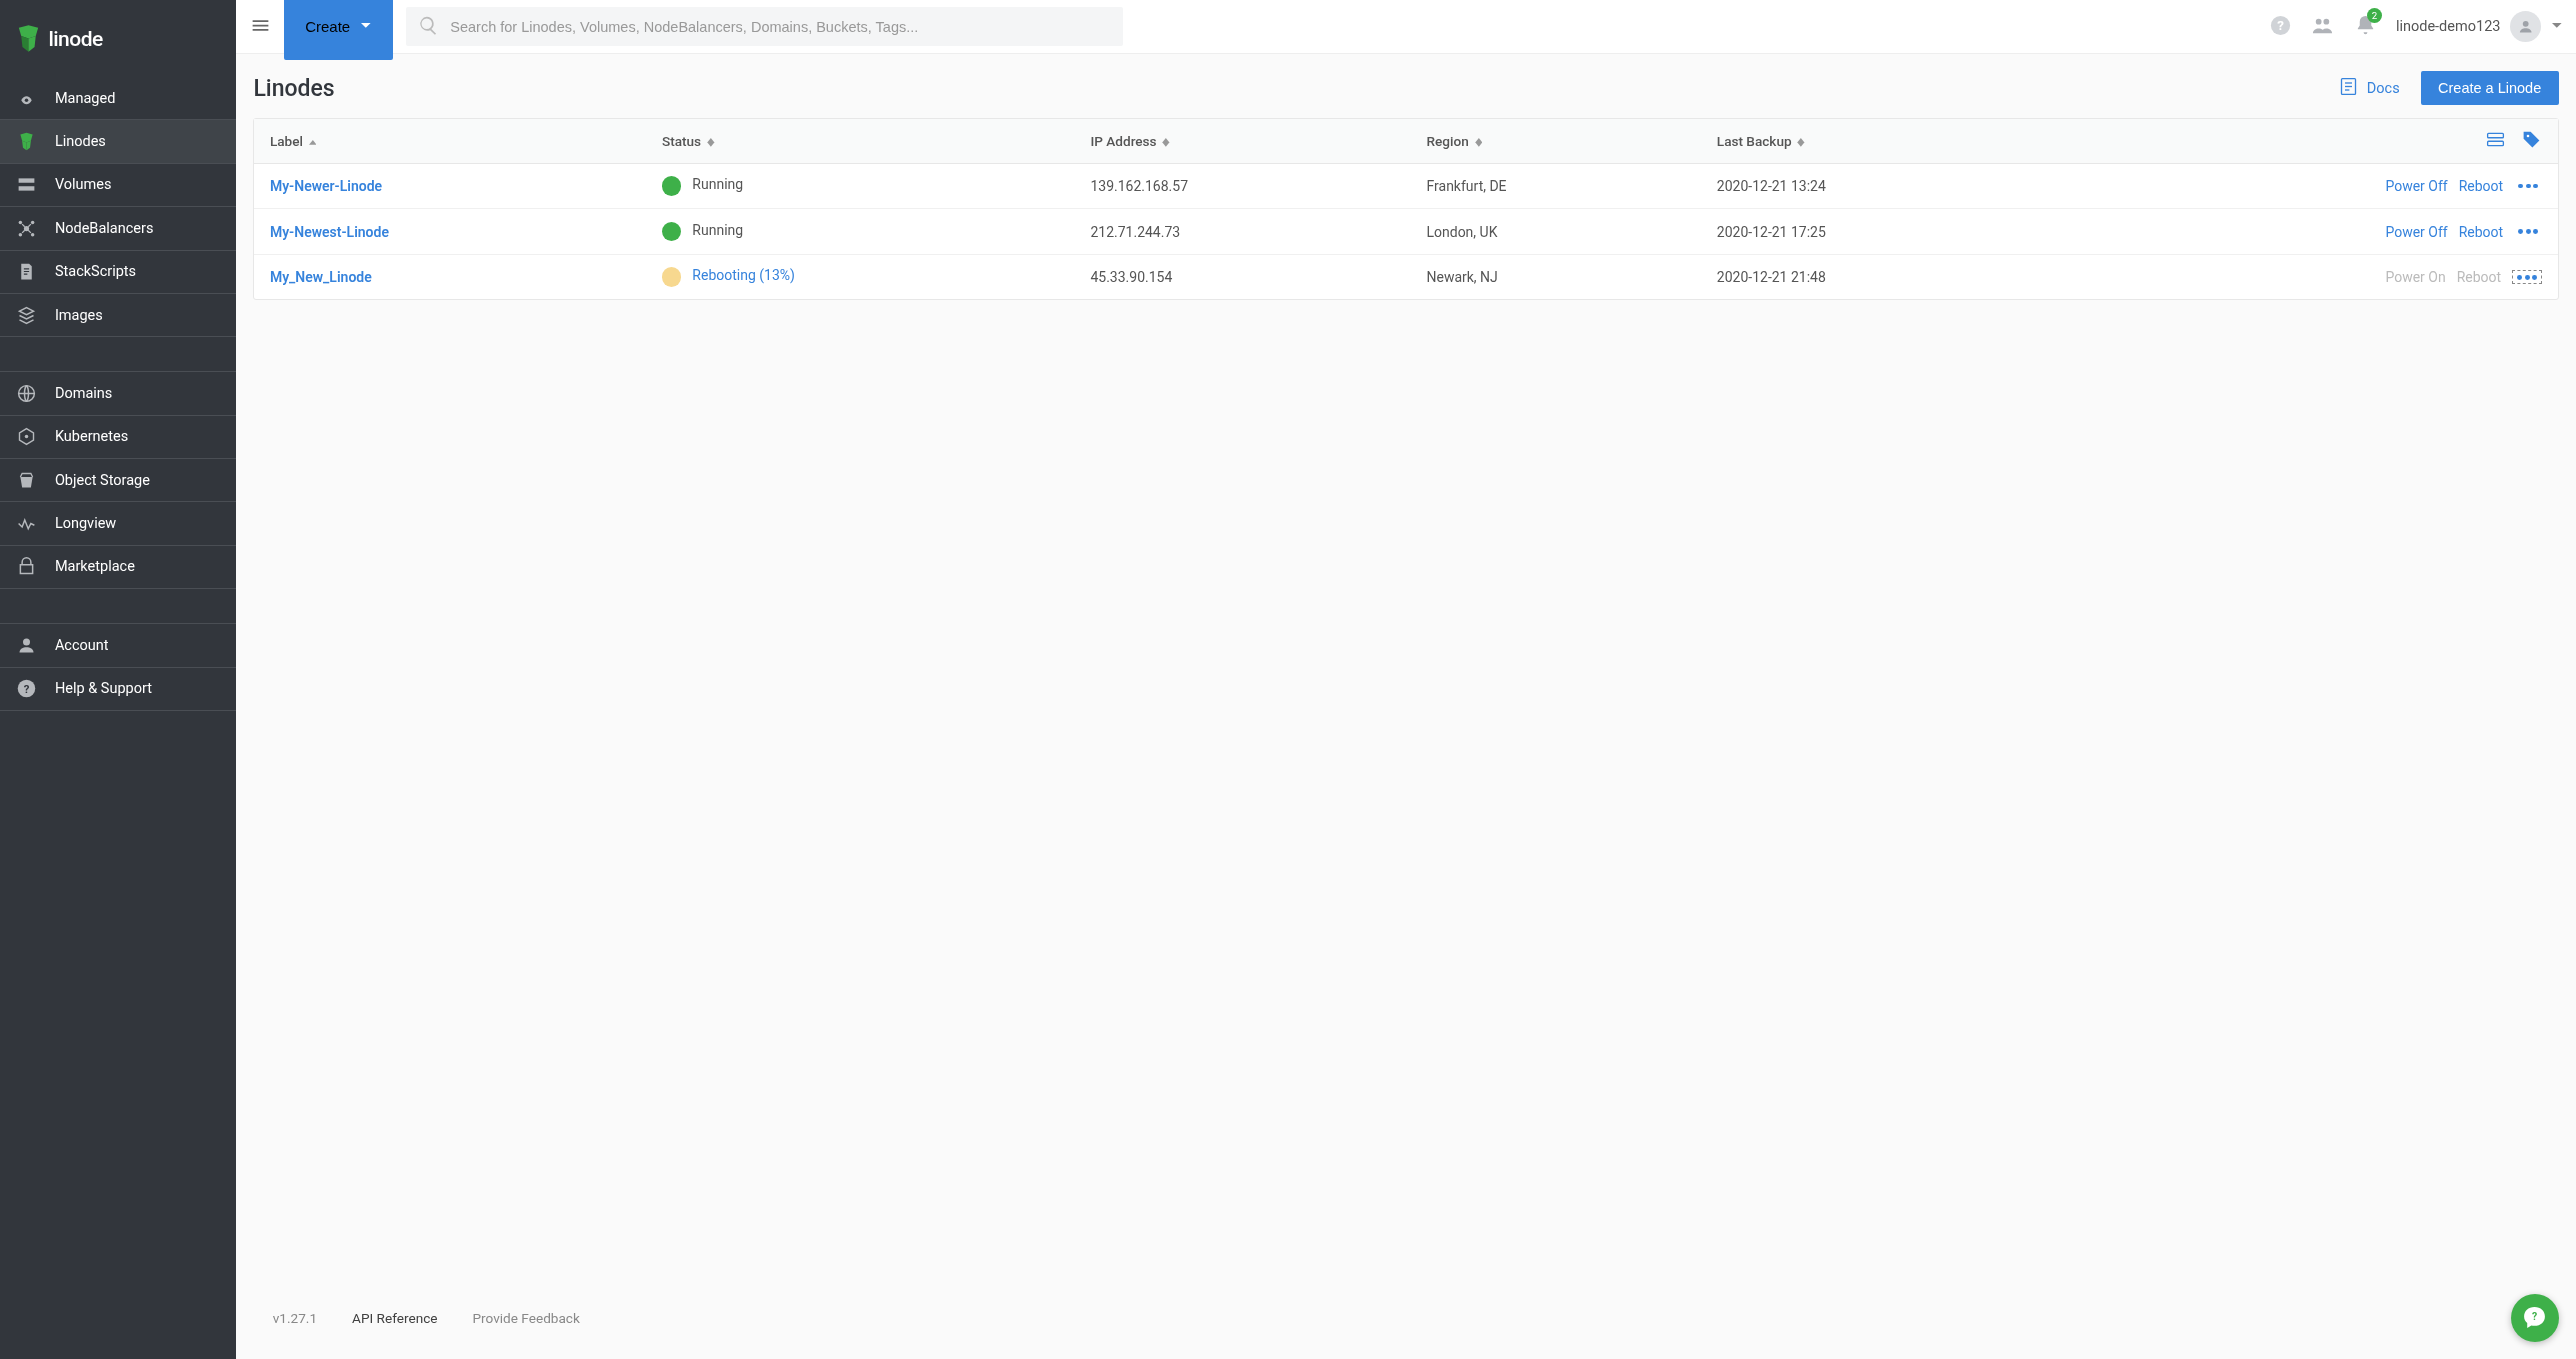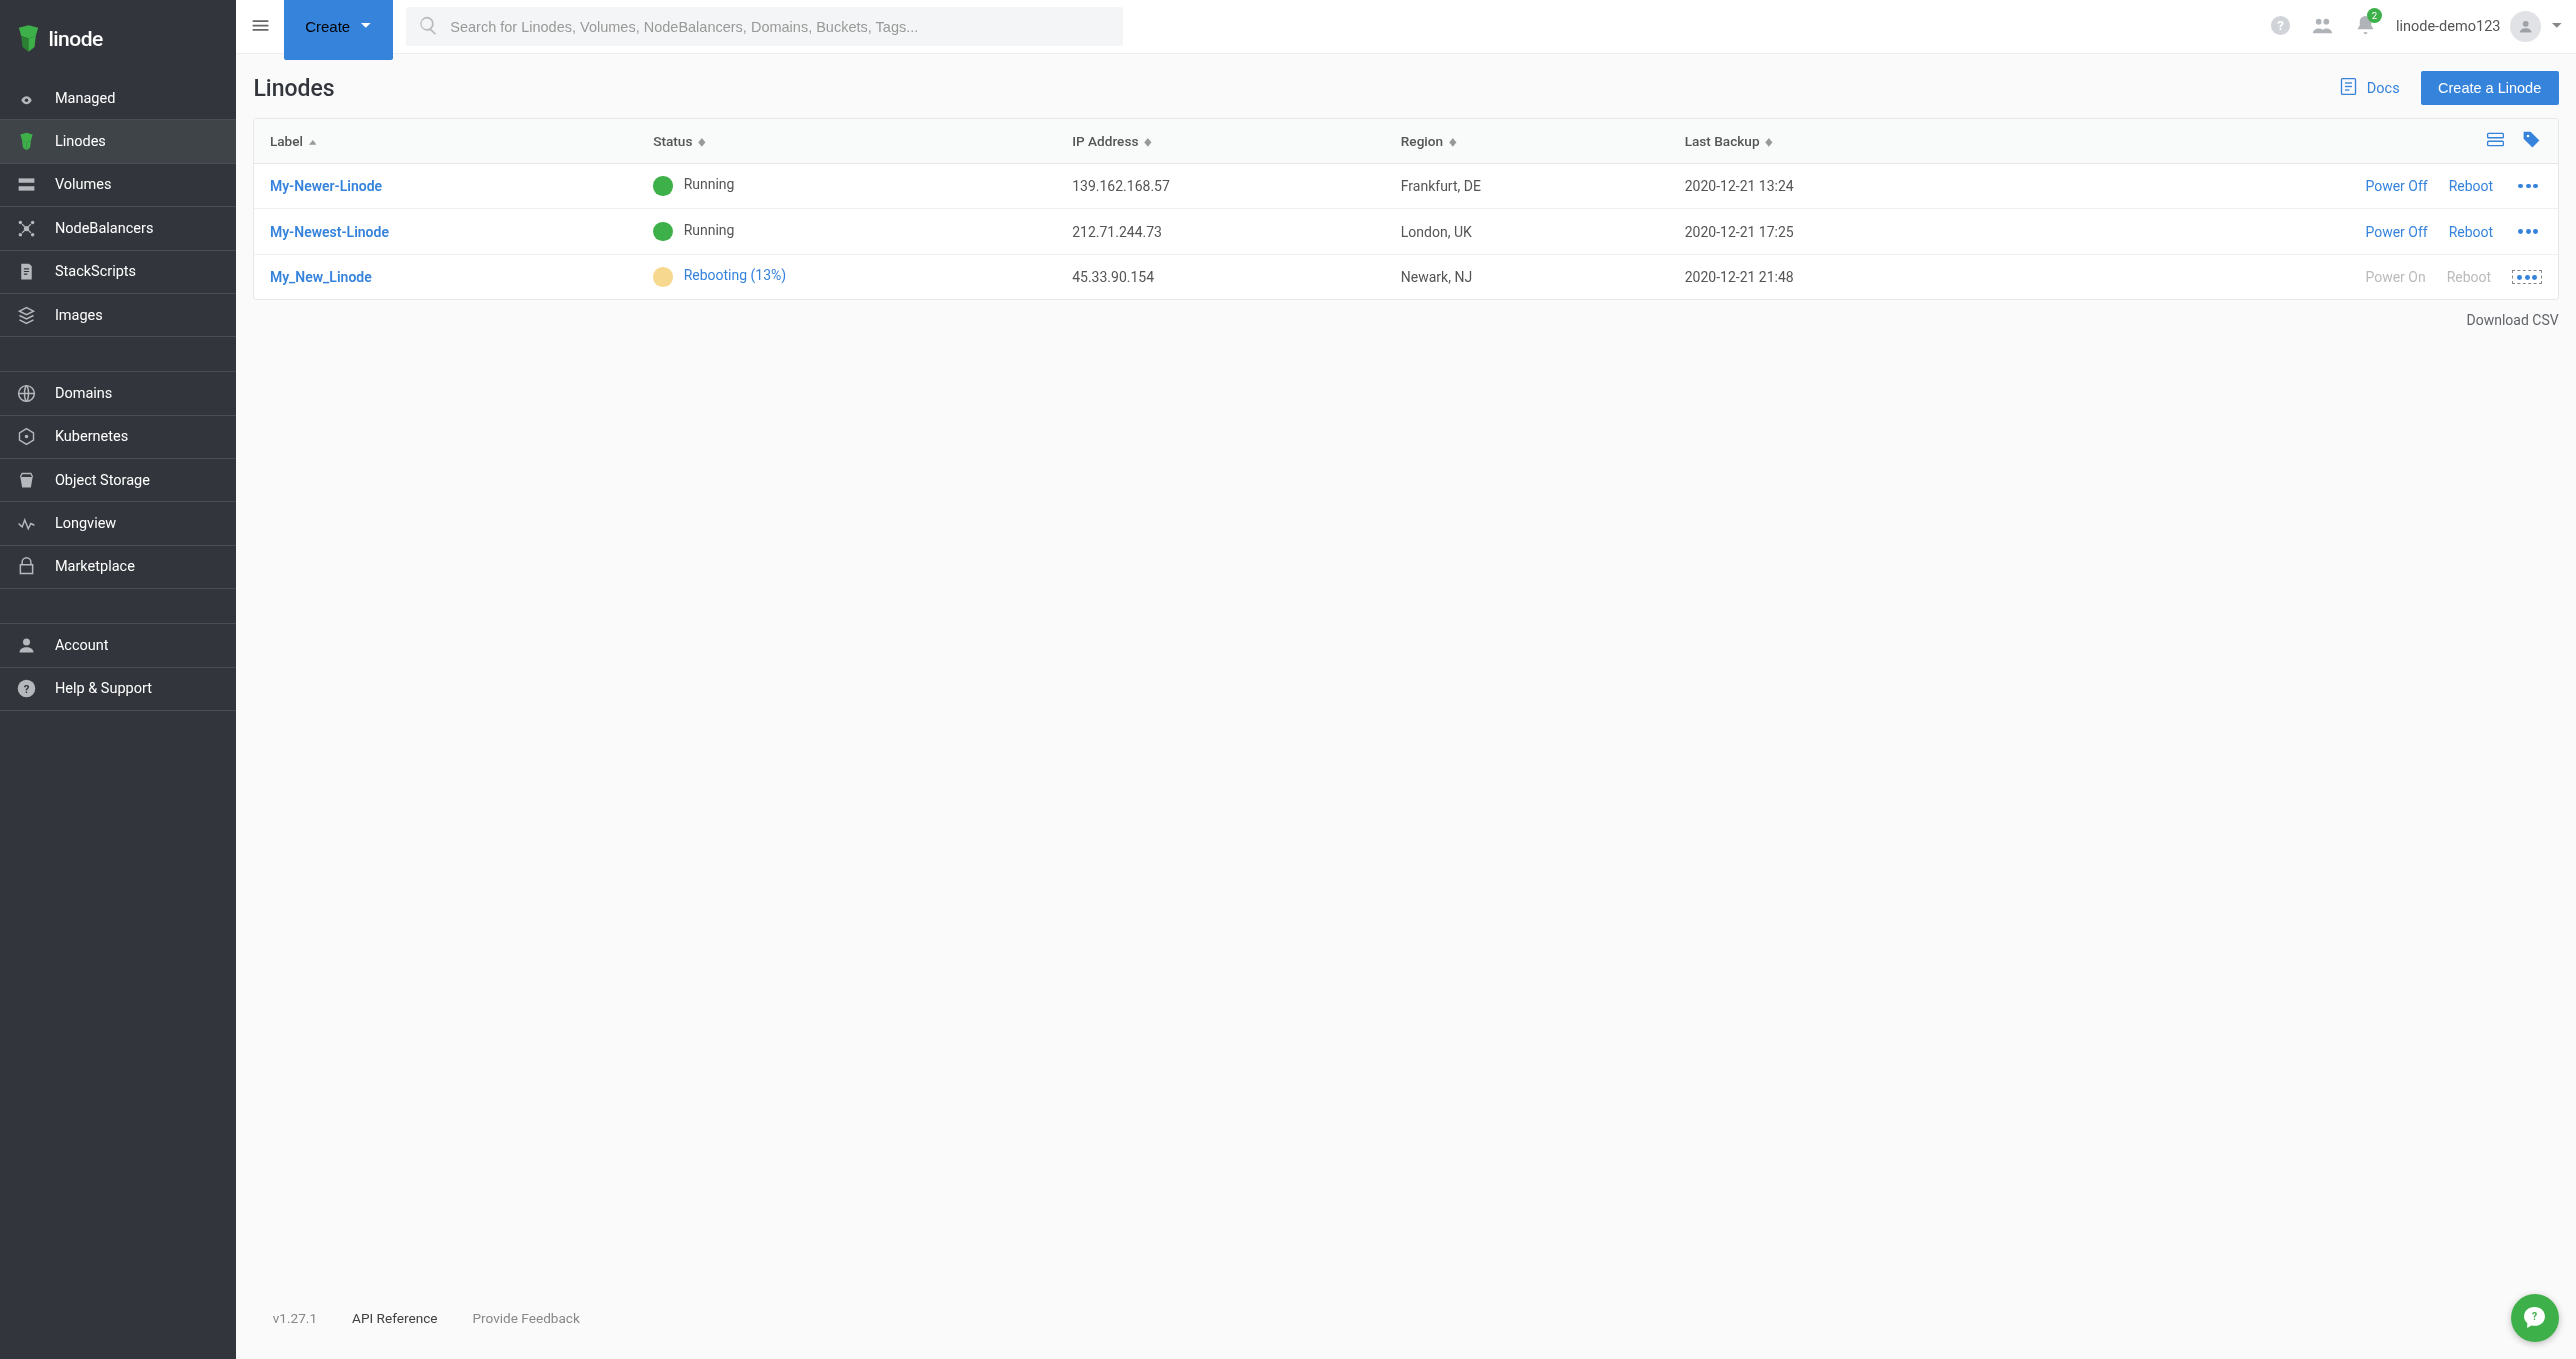--- a/index.html
+++ b/index.html
@@ -144,21 +144,21 @@
   font-size: 14px;
   color: #555;
 }
 .table tr:last-child td { border-bottom: none; }
 .linode-link { color: #3683dc; font-weight: 600; text-decoration: none; }
 .status-cell { display: flex; align-items: flex-start; gap: 11px; }
 .status-dot { width: 19.4px; height: 19.4px; border-radius: 50%; }
 .status-dot.running { background: #3eb049; }
 .status-dot.rebooting { background: #f7d88f; }
 .status-text.rebooting { color: #3683dc; }
-.row-actions { display: flex; align-items: center; justify-content: flex-end; gap: 21px; }
+.row-actions { display: flex; align-items: center; justify-content: flex-end; gap: 11px; }
 .action-link { color: #3683dc; text-decoration: none; }
 .action-link.disabled { color: #bbb; cursor: default; }
 .kebab { display: flex; gap: 2.9px; padding: 3.9px; cursor: pointer; }
 .kebab.boxed { border: 1px dashed #888; }
 .kebab span { width: 4.8px; height: 4.8px; border-radius: 50%; background: #3683dc; }
 .th-icons { text-align: right !important; }
 .th-icons .view-icon { display: inline-flex; margin-left: 11.6px; }
 .th-icons .view-icon svg { width: 21px; height: 21px; fill: none; stroke: #3683dc; stroke-width: 1.5; }
 .th-icons .view-icon.tag svg { fill: #3683dc; stroke: none; }
 .download-csv { text-align: right; margin-top: 11.6px; color: #606469; font-size: 14px; }
@@ -522,21 +522,20 @@
                       <span></span>
                       <span></span>
                       <span></span>
                     </span>
                   </div>
                 </td>
               </tr>
             </tbody>
         </table>
       </div>
-      <div class="download-csv">Download CSV</div>
 
       <footer class="footer">
         <span>v1.27.1</span>
         <a href="#" style="color:#404040;text-decoration:none">API Reference</a>
         <a href="#" style="color:#888;text-decoration:none">Provide Feedback</a>
       </footer>
     </div>
   </div>
 </div>
 

